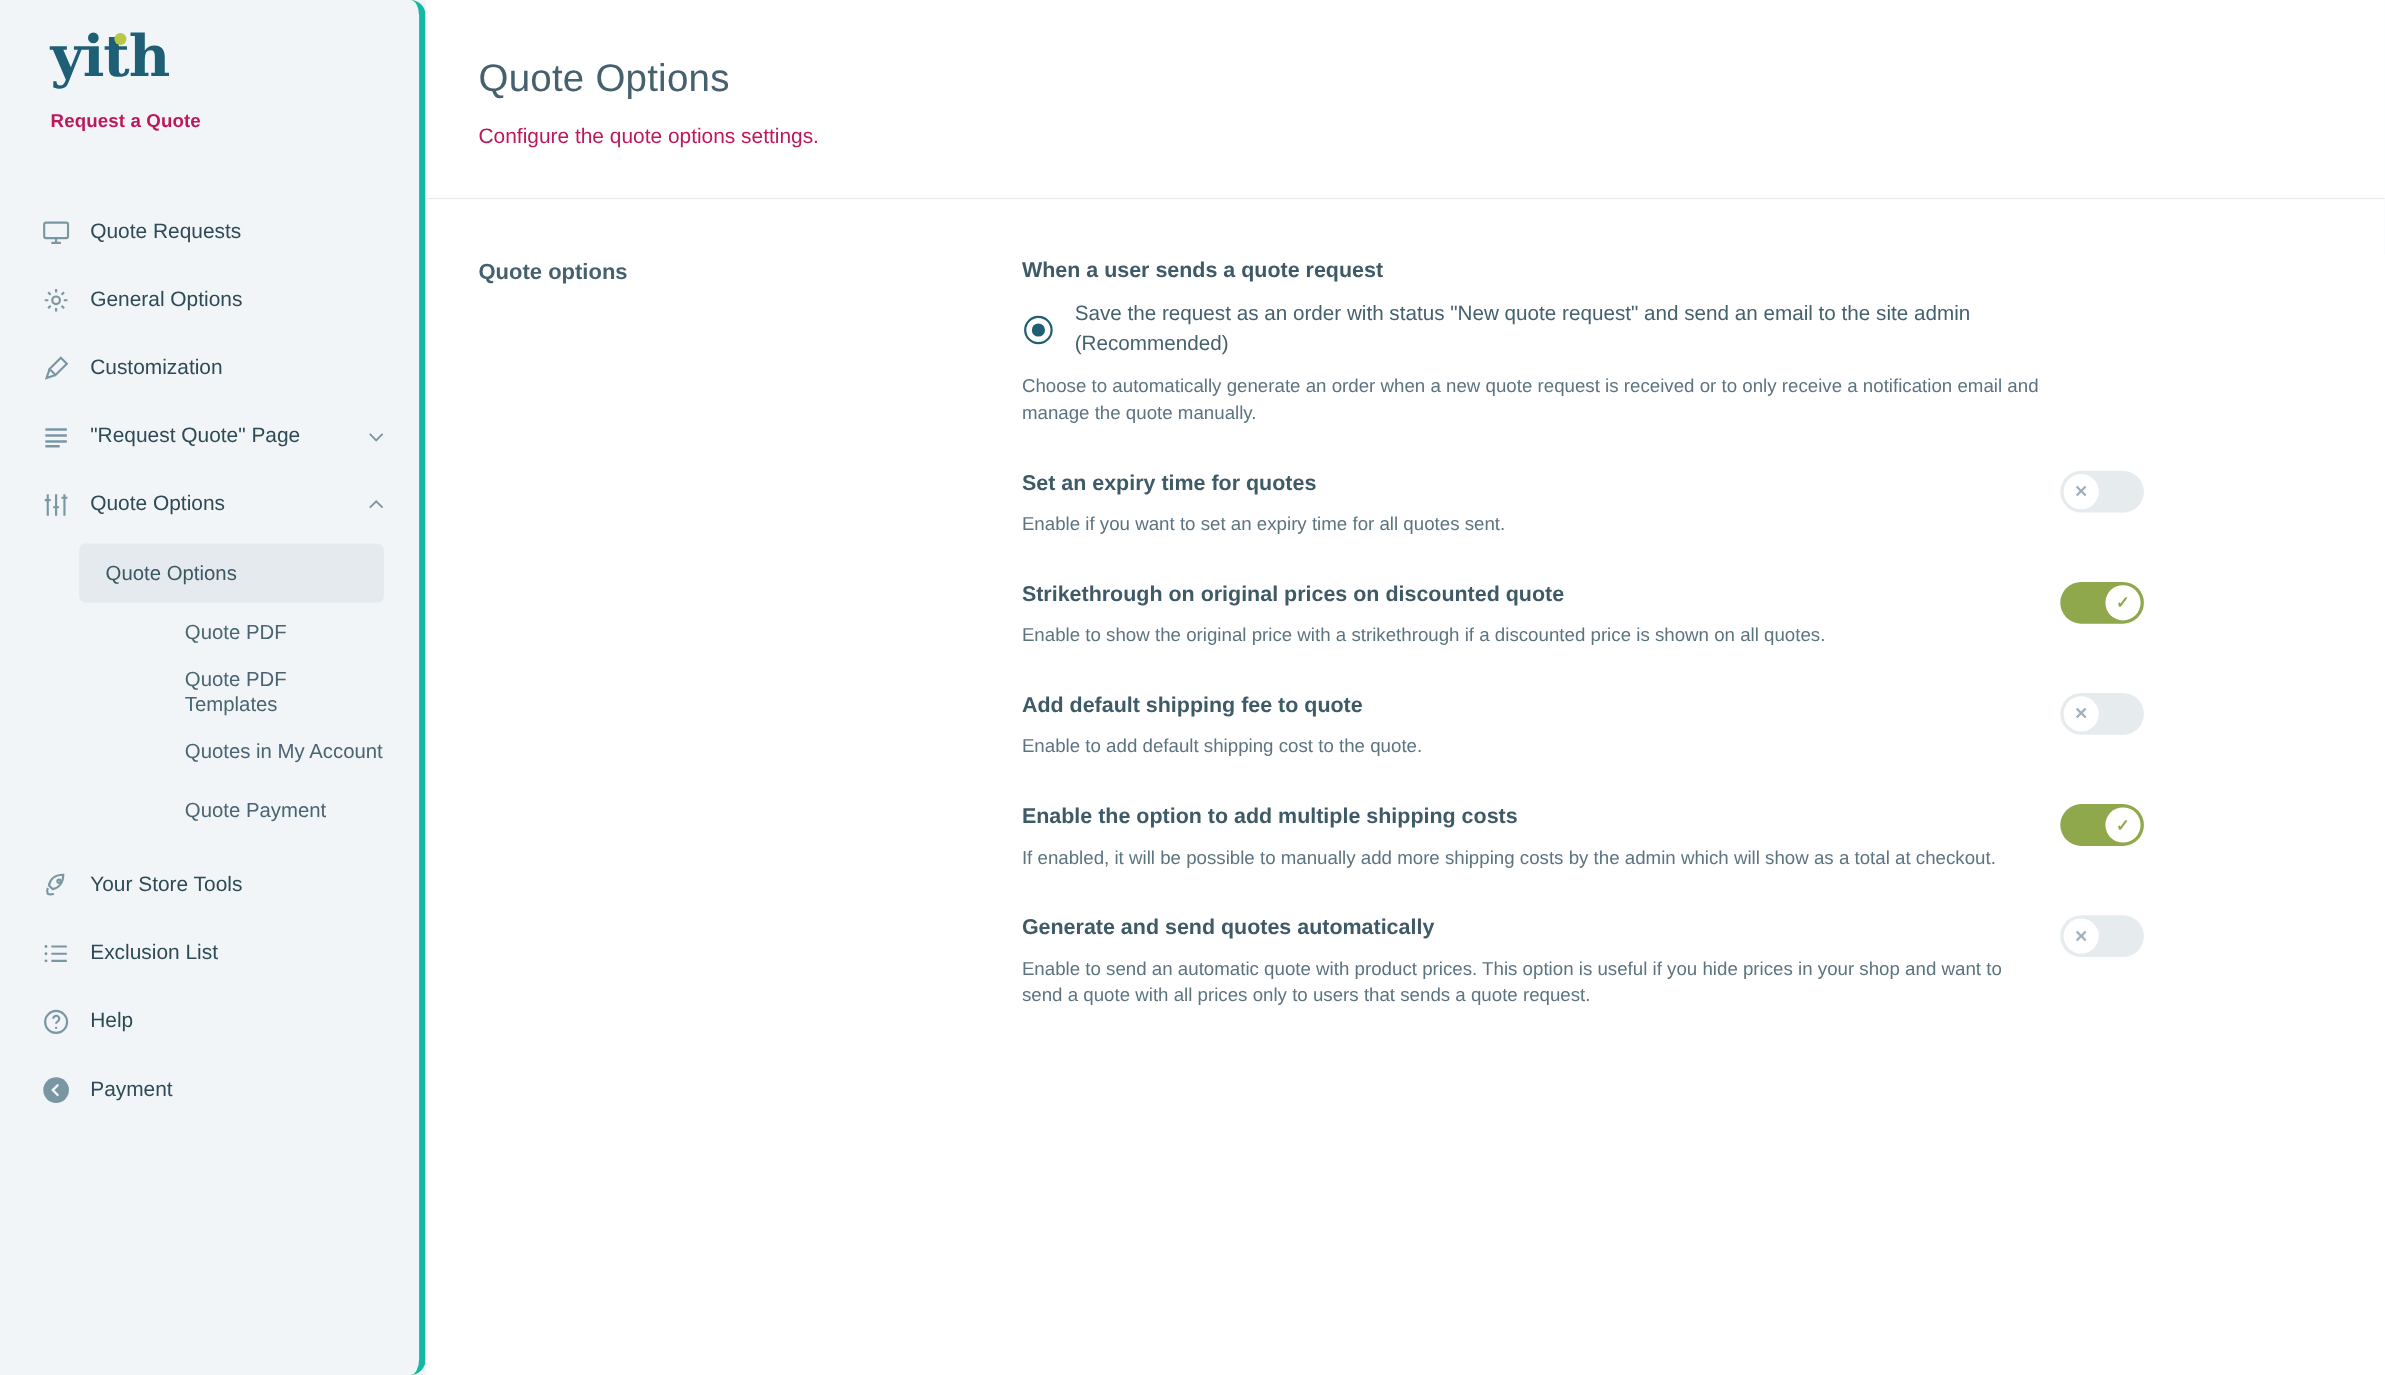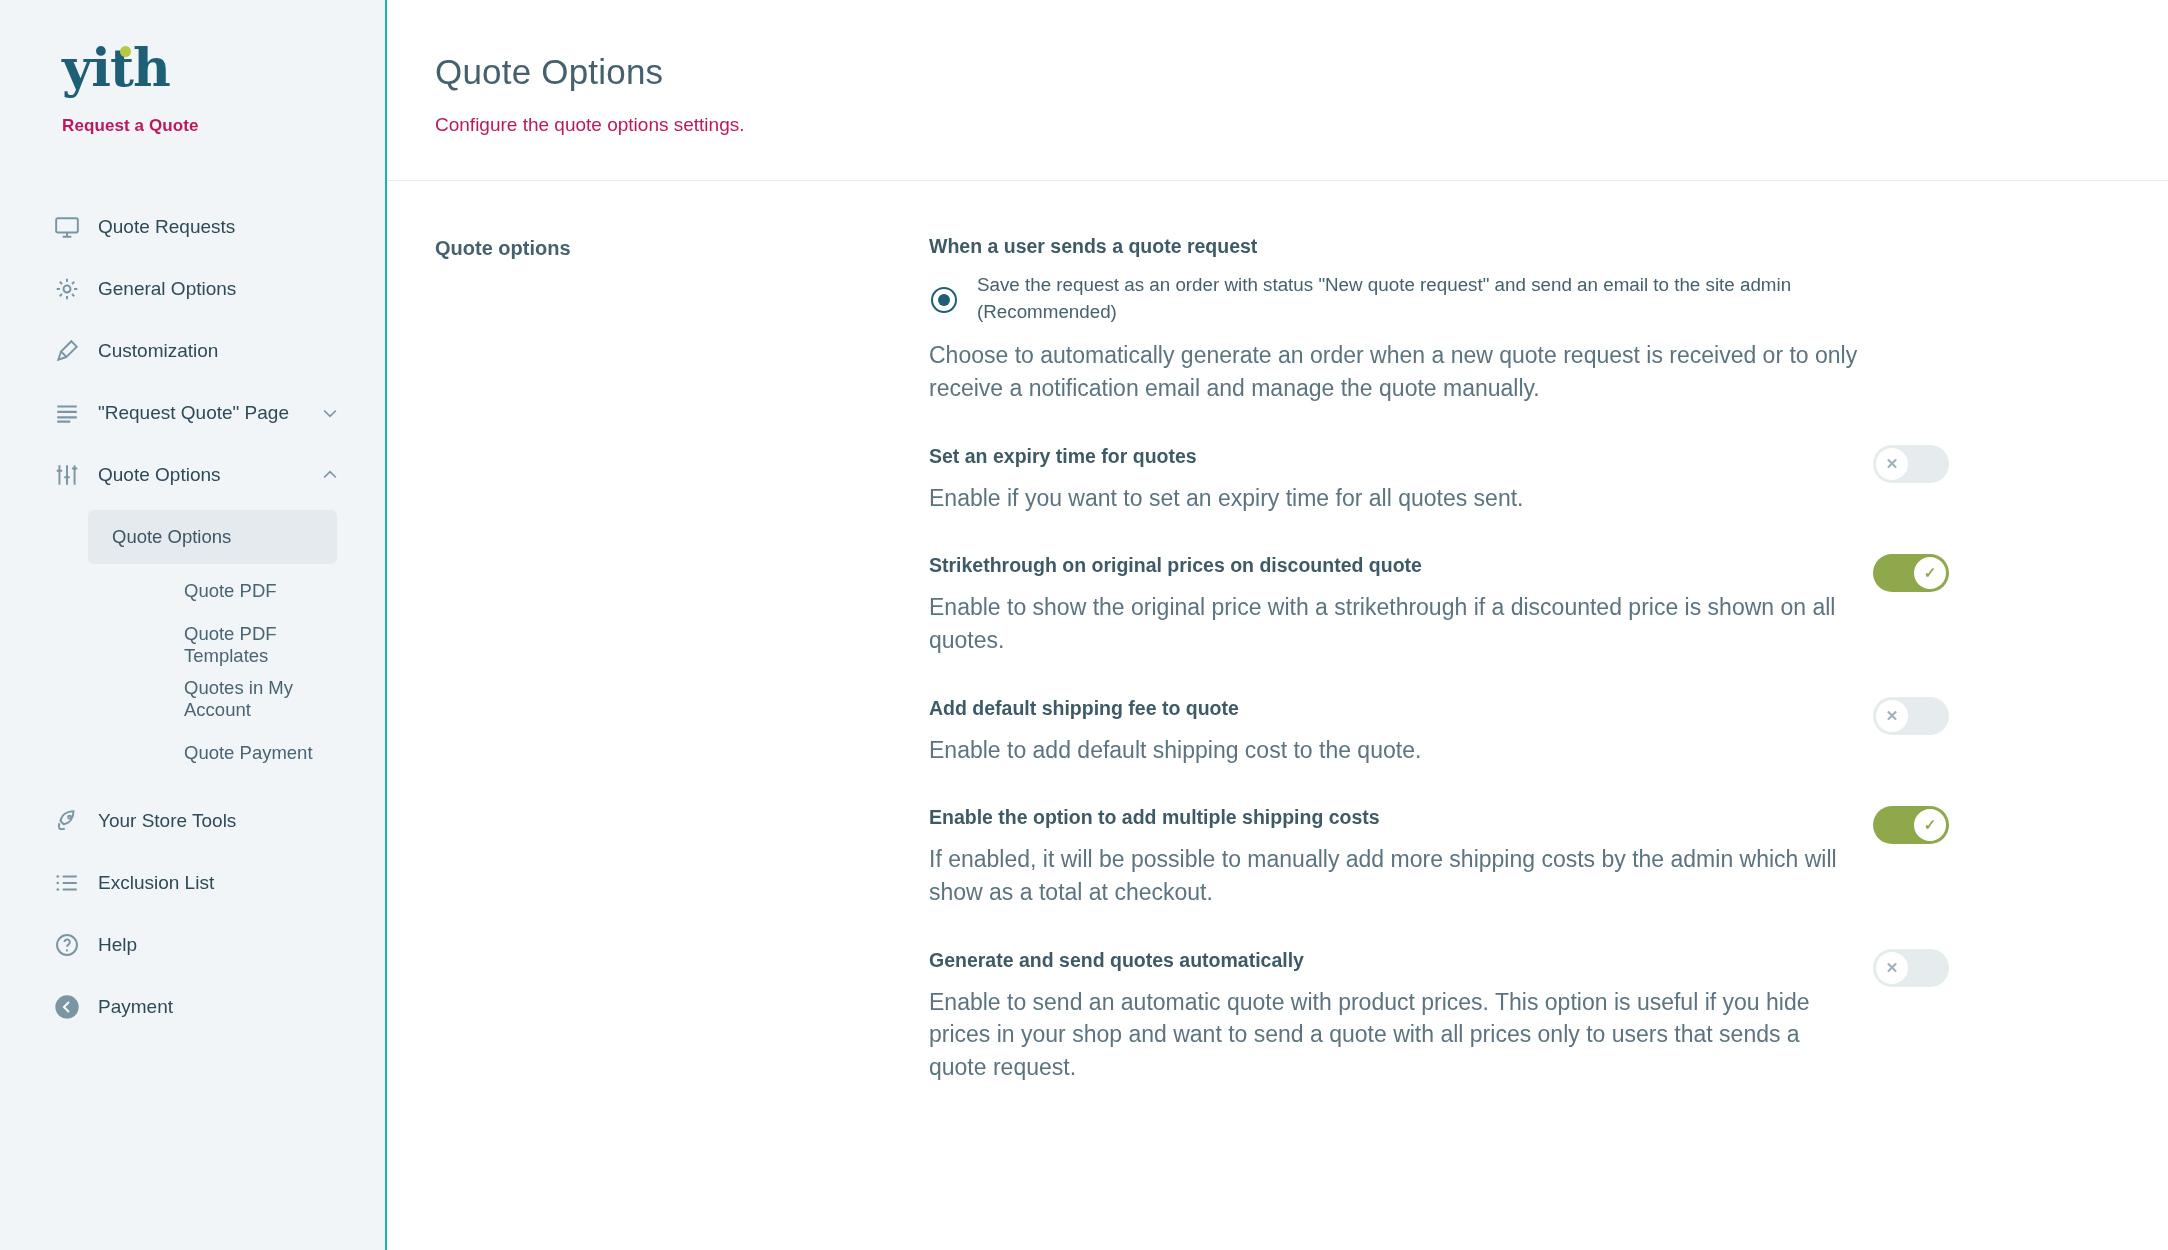--- a/index.html
+++ b/index.html
@@ -15,23 +15,24 @@
     width: 2168px;
     height: 1250px;
     overflow: hidden;
   }
 
   
   .sidebar {
     width: 387px;
     flex: 0 0 387px;
     background: #f1f5f8;
-    border-right: 2px solid #14b8a6;
-    padding: 16px;
-    position: relative;
+    border-right: 6px solid #14b8a6;
+    padding: 0;
+    position: relative;
+    border-radius: 14px;
   }
   .brand {
     padding: 26px 0 0 46px;
   }
   .logo {
     font-family: "DejaVu Serif", serif;
     font-size: 52px;
     font-weight: 700;
     color: #1f5f75;
     letter-spacing: -1px;
@@ -147,21 +148,21 @@
     gap: 24px;
   }
   .field-main { flex: 1 1 auto; }
   .field-title {
     font-size: 19.5px;
     font-weight: 700;
     color: #3f5a67;
     margin: 0 0 14px 0;
   }
   .field-desc {
-    font-size: 23px;
+    font-size: 17px;
     color: #5c7380;
     line-height: 1.42;
     margin: 14px 0 0 0;
     max-width: 990px;
   }
 
   
   .radio-row {
     display: flex;
     align-items: center;

